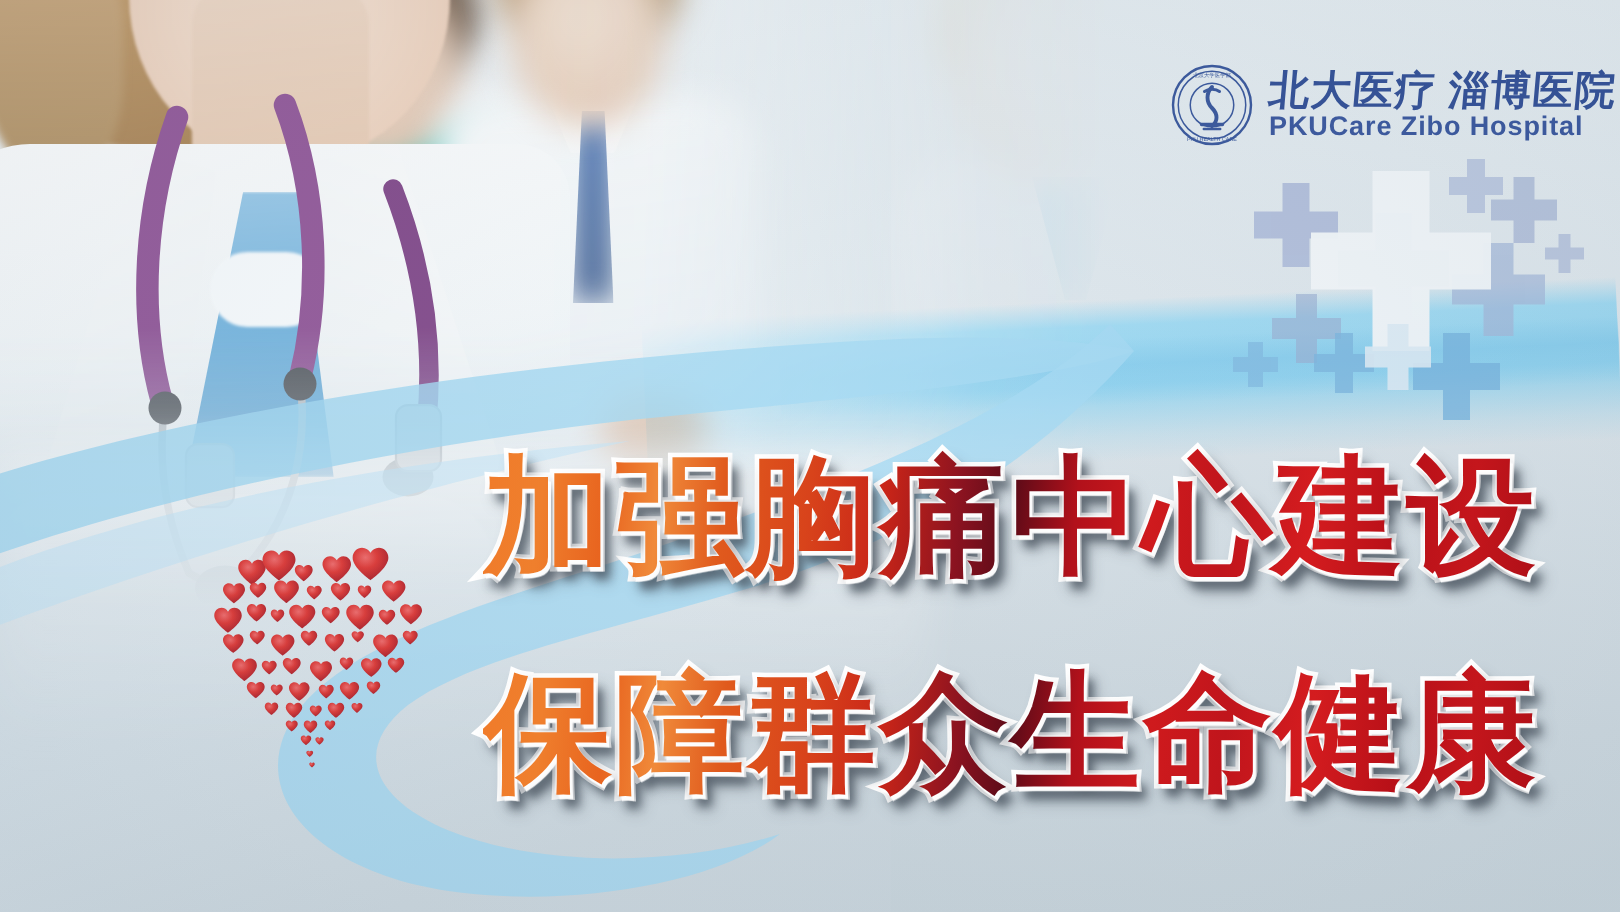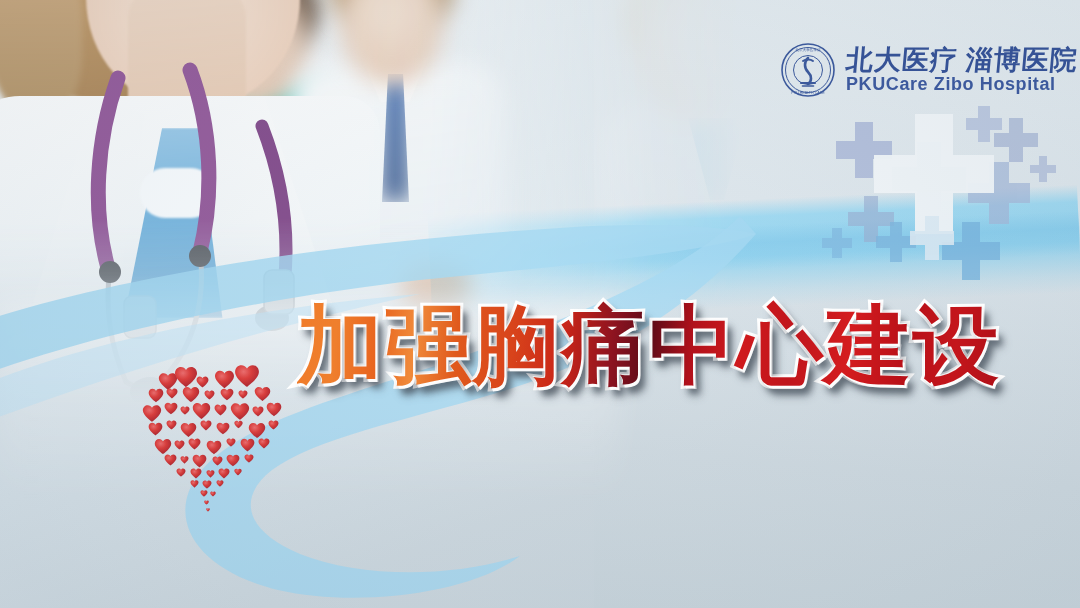--- a/index.html
+++ b/index.html
@@ -137,21 +137,21 @@
   
   .logo{position:absolute;left:780px;top:38px;width:252px;height:64px;display:flex;align-items:center;gap:10px;}
   .logo-seal{width:56px;height:56px;flex:0 0 56px;position:relative;}
   .logo-text{display:flex;flex-direction:column;justify-content:center;gap:1px;}
   .logo-cn{font-size:27px;font-weight:700;color:#23428f;letter-spacing:1px;line-height:1.05;
     font-family:"Liberation Serif","DejaVu Serif",serif;
     transform:skewX(-5deg);white-space:nowrap;}
   .logo-en{font-size:18px;font-weight:700;color:#2b4a97;letter-spacing:.6px;line-height:1.05;white-space:nowrap;}
 
   
-  .headline{position:absolute;left:297px;top:286px;width:700px;}
+  .headline{position:absolute;left:322px;top:286px;width:700px;}
   .hl-line{position:relative;height:118px;white-space:nowrap;}
   .hl-line .txt{
     font-family:"Liberation Sans","DejaVu Sans",sans-serif;
     font-size:86px;font-weight:700;letter-spacing:2px;
     line-height:118px;
     background-image:linear-gradient(96deg,
         #f07b2a 0%,#ef7f2d 6%,#e8641f 12%,#f08a3a 17%,#e05a1d 23%,
         #d8431b 31%,#c92518 38%,#8c1320 45%,#5d0b18 50%,
         #b2111b 56%,#cf1a1d 63%,#c0151c 70%,#d41c1f 78%,
         #b81018 86%,#c4161c 93%,#ae0f17 100%);
@@ -406,16 +406,21 @@
       <div class="logo-en">PKUCare Zibo Hospital</div>
     </div>
   </div>
 
   <div class="headline">
     <div class="hl-line">
       <span class="shade">加强胸痛中心建设</span>
       <span class="outline">加强胸痛中心建设</span>
       <span class="txt">加强胸痛中心建设</span>
     </div>
+    <div class="hl-line">
+      <span class="shade">保障群众生命健康</span>
+      <span class="outline">保障群众生命健康</span>
+      <span class="txt">保障群众生命健康</span>
+    </div>
   </div>
 
   <div class="vignette"></div>
 </div>
 
 </body></html>

